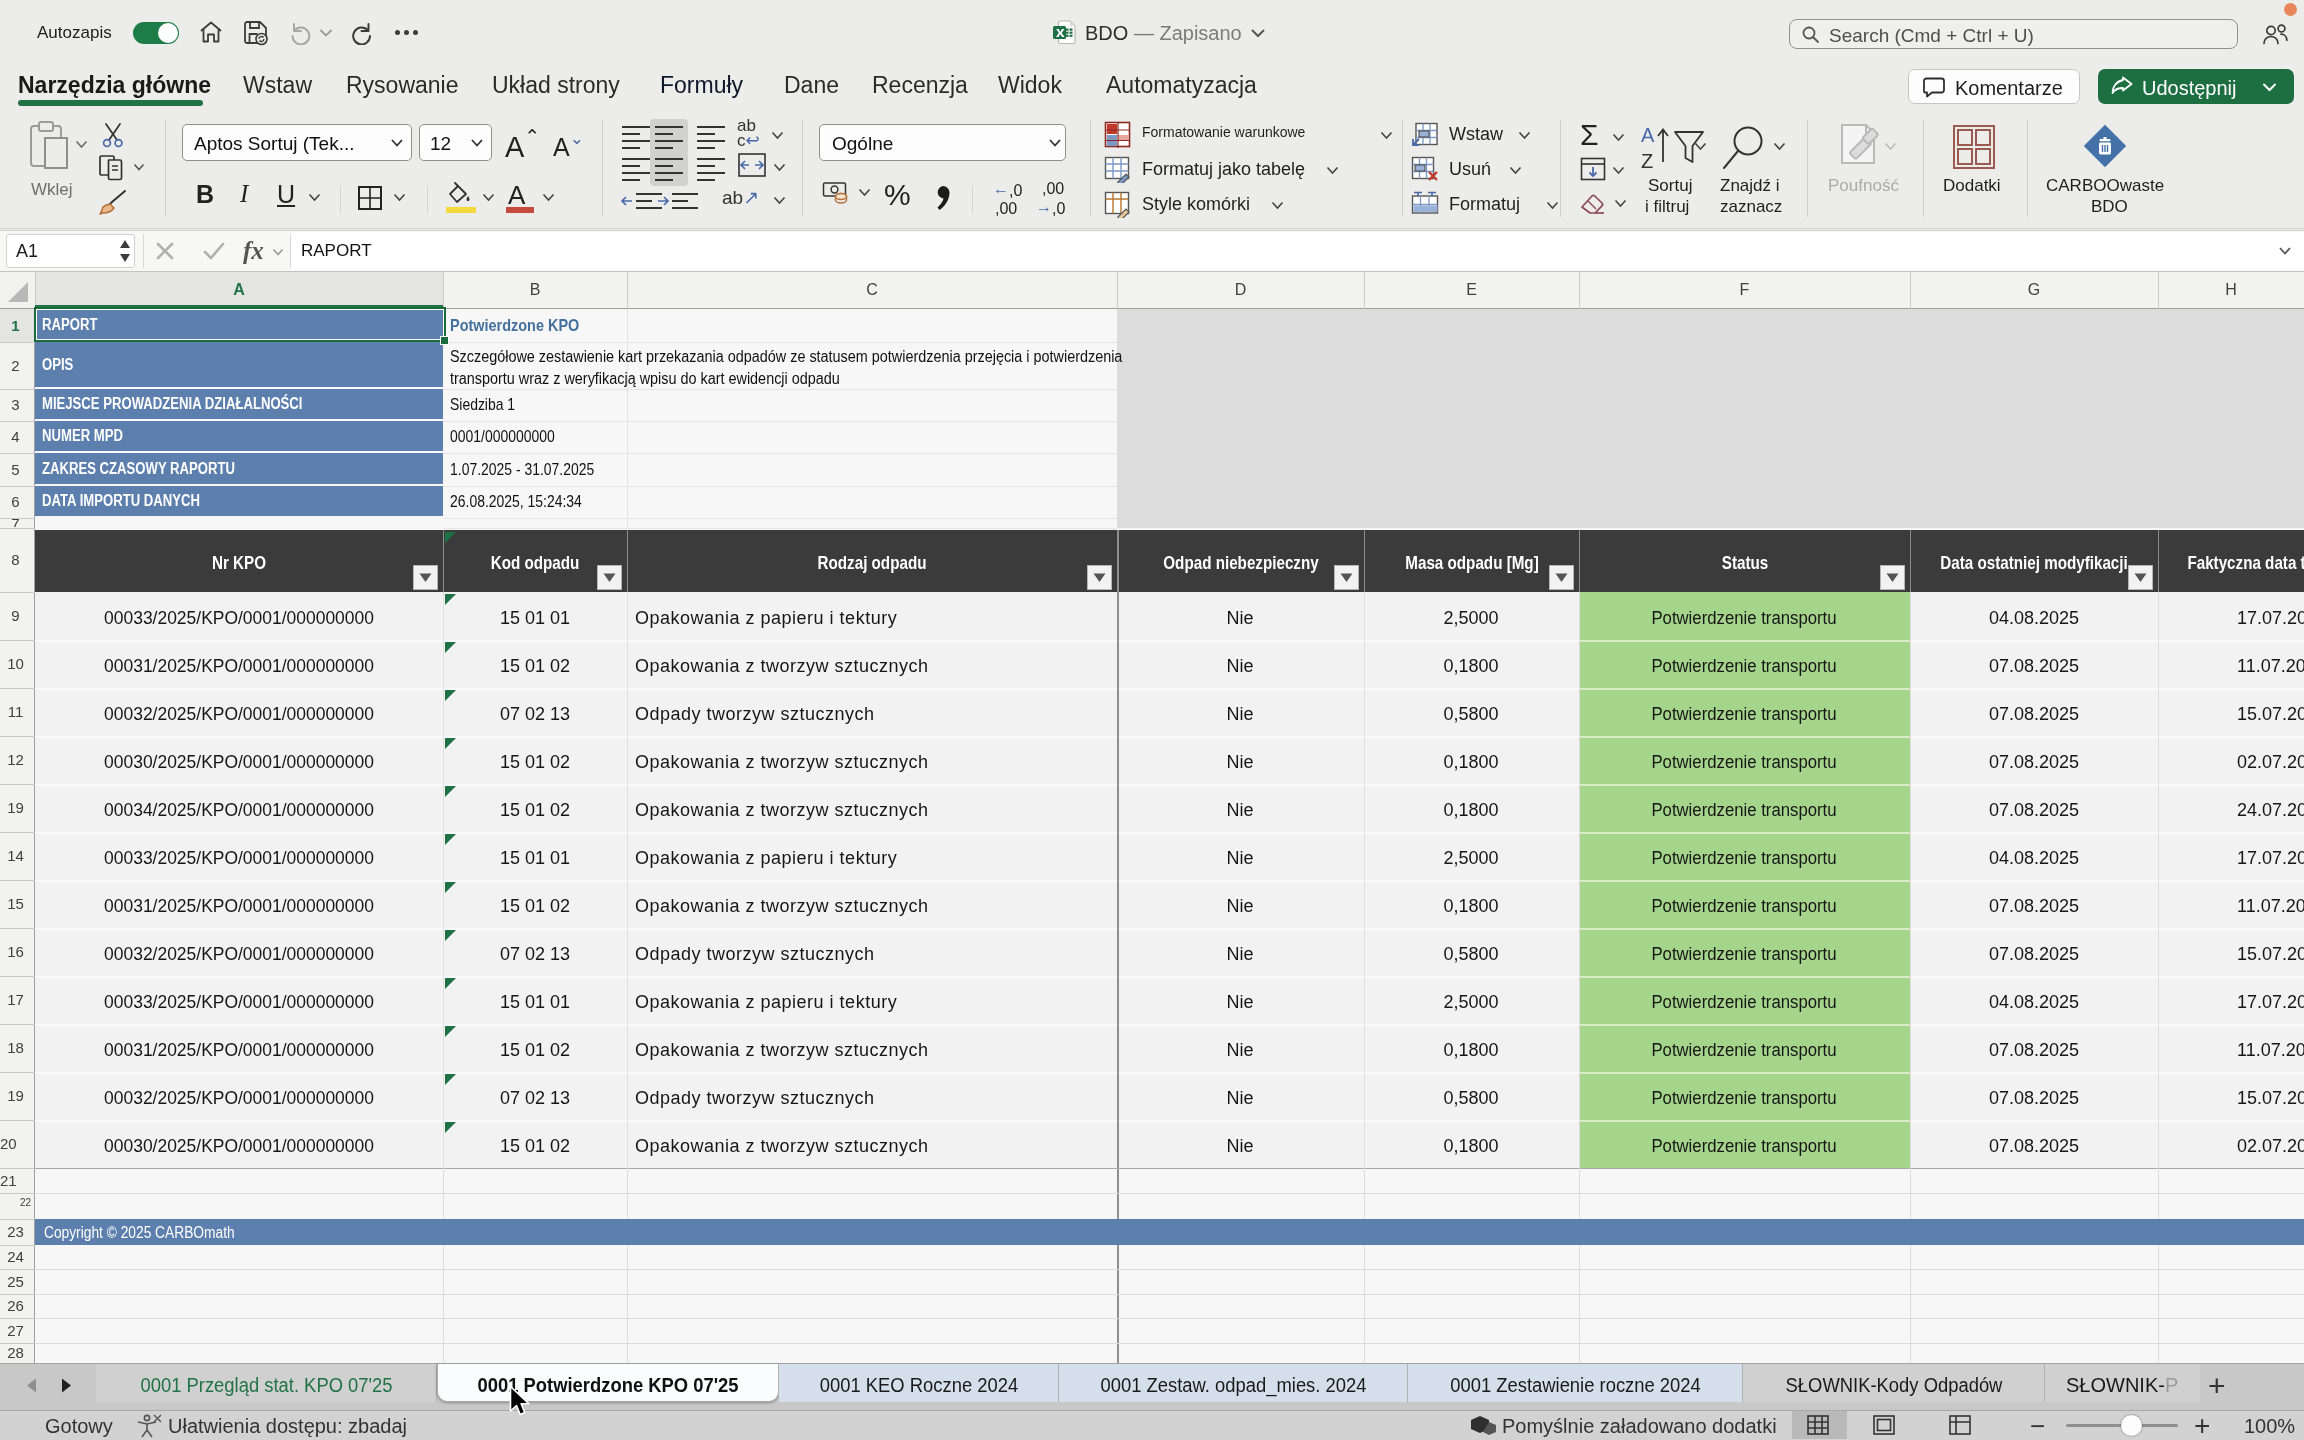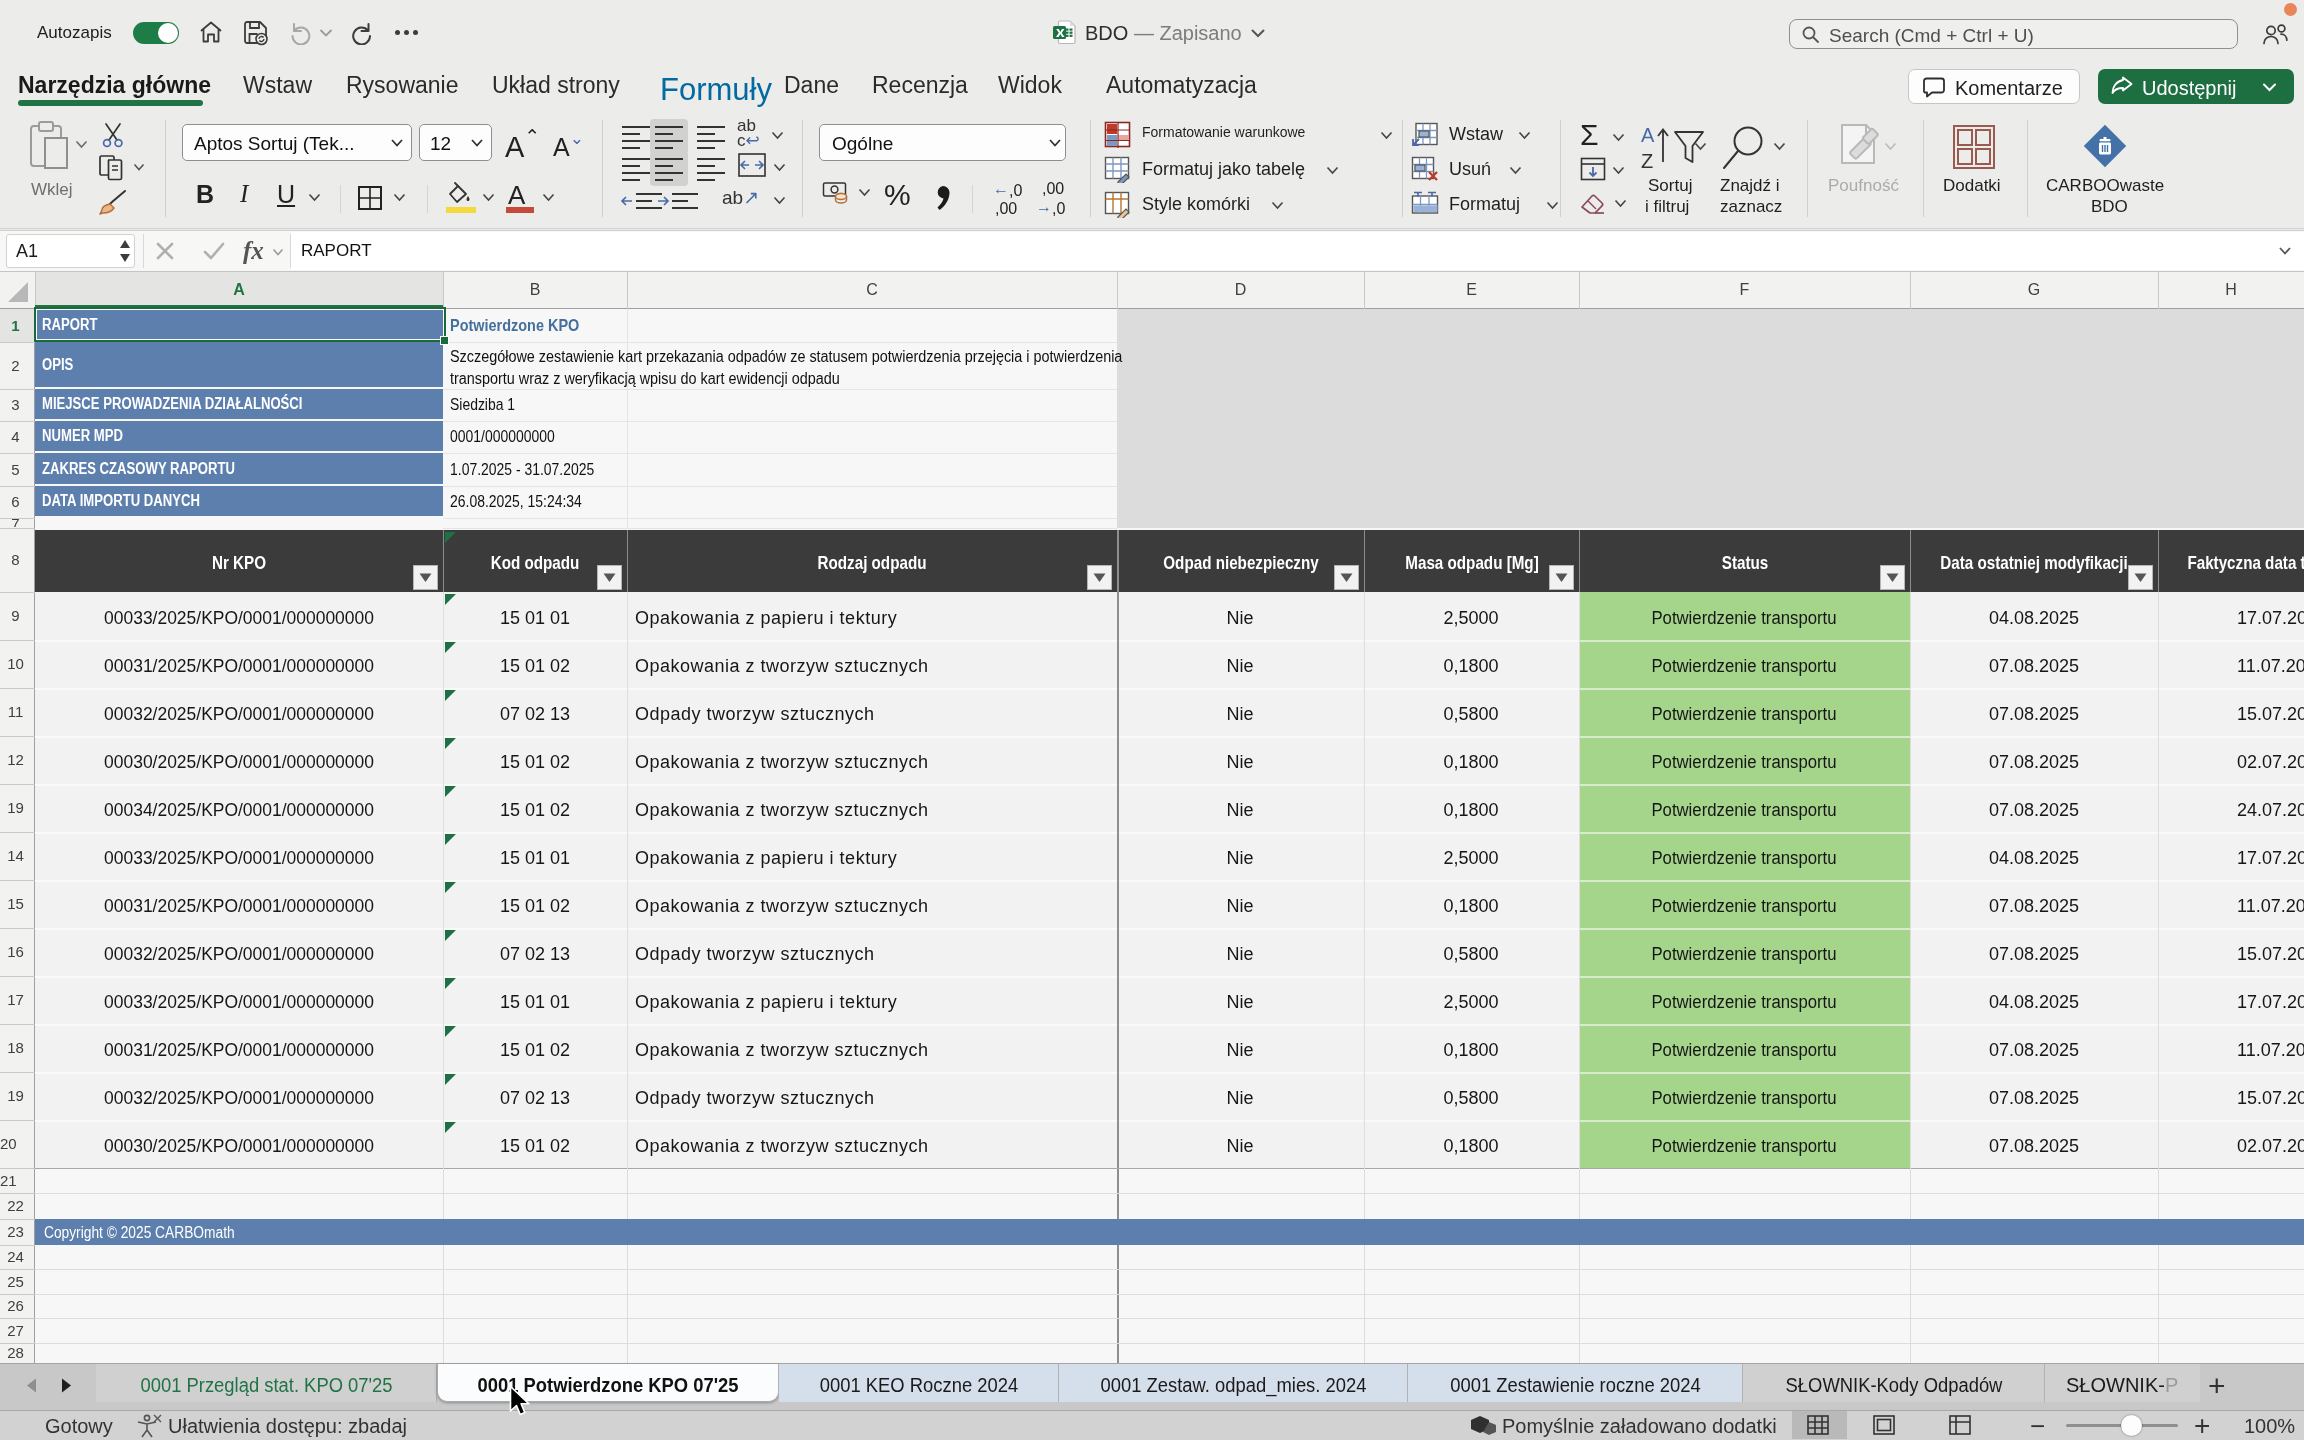--- a/index.html
+++ b/index.html
@@ -62,21 +62,21 @@
     <circle cx="9" cy="8.5" r="4.2"></circle>
     <path d="M2 21.5 c0-4.4 3.2-7 7-7 s7 2.6 7 7" stroke-linecap="round"></path>
     <circle cx="19.5" cy="6.5" r="3.4"></circle>
     <path d="M19 12.2 c3.3 0 5.8 2.3 5.8 6" stroke-linecap="round"></path>
   </svg>
 <div class="ab" style="left:2284px;top:3px;width:13px;height:13px;border-radius:7px;background:#e8865a"></div>
 <div class="tx" style="left:18px;top:72px;font-size:23px;font-weight:700;color:#1a1a1a">Narzędzia główne</div>
 <div class="tx" style="left:243px;top:72px;font-size:23px;color:#2b2b2b">Wstaw</div>
 <div class="tx" style="left:346px;top:72px;font-size:23px;color:#2b2b2b">Rysowanie</div>
 <div class="tx" style="left:492px;top:72px;font-size:23px;color:#2b2b2b">Układ strony</div>
-<div class="tx" style="left:660px;top:72px;font-size:31px;color:#0369a1">Formuły</div>
+<div class="tx" style="left:660px;top:72px;font-size:23px;color:#0f172a">Formuły</div>
 <div class="tx" style="left:784px;top:72px;font-size:23px;color:#2b2b2b">Dane</div>
 <div class="tx" style="left:872px;top:72px;font-size:23px;color:#2b2b2b">Recenzja</div>
 <div class="tx" style="left:998px;top:72px;font-size:23px;color:#2b2b2b">Widok</div>
 <div class="tx" style="left:1106px;top:72px;font-size:23px;color:#2b2b2b">Automatyzacja</div>
 <div class="ab" style="left:18px;top:100px;width:185px;height:6px;border-radius:3px;background:#217346"></div>
 <div class="ab" style="left:1908px;top:69px;width:172px;height:35px;background:#fdfdfd;border:1px solid #c6c6c6;border-radius:7px"></div>
 <svg class="ab" style="left:1922px;top:77px" width="24" height="21" viewBox="0 0 24 21" fill="none" stroke="#2e2e2e" stroke-width="1.8">
     <path d="M2 4 a2.5 2.5 0 0 1 2.5-2.5 h15 A2.5 2.5 0 0 1 22 4 v9 a2.5 2.5 0 0 1-2.5 2.5 h-9.5 l-5 4 v-4 h-2.5 A2.5 2.5 0 0 1 2 13 Z" stroke-linejoin="round"></path>
   </svg>
 <div class="tx" style="left:1955px;top:77px;font-size:20px;color:#1f1f1f">Komentarze</div>
@@ -455,21 +455,21 @@
 <div class="tx" style="left:0;top:991.0px;width:31px;text-align:center;font-size:15px;color:#3f3f3f;font-weight:400">17</div>
 <div class="ab" style="left:0;top:1024px;width:35px;height:1px;background:#c9c9c9"></div>
 <div class="tx" style="left:0;top:1039.0px;width:31px;text-align:center;font-size:15px;color:#3f3f3f;font-weight:400">18</div>
 <div class="ab" style="left:0;top:1072px;width:35px;height:1px;background:#c9c9c9"></div>
 <div class="tx" style="left:0;top:1087.0px;width:31px;text-align:center;font-size:15px;color:#3f3f3f;font-weight:400">19</div>
 <div class="ab" style="left:0;top:1120px;width:35px;height:1px;background:#c9c9c9"></div>
 <div class="tx" style="left:0;top:1135.0px;width:31px;text-align:left;font-size:15px;color:#3f3f3f;font-weight:400">20</div>
 <div class="ab" style="left:0;top:1168px;width:35px;height:1px;background:#c9c9c9"></div>
 <div class="tx" style="left:0;top:1171.5px;width:31px;font-size:15px;color:#3f3f3f;font-weight:400">21</div>
 <div class="ab" style="left:0;top:1193px;width:35px;height:1px;background:#c9c9c9"></div>
-<div class="tx" style="left:0;top:1197.0px;width:31px;text-align:center;font-size:15px;color:#3f3f3f;font-weight:400">22</div>
+<div class="tx" style="left:0;top:1197.0px;width:31px;text-align:right;font-size:10px;color:#3f3f3f;font-weight:400">22</div>
 <div class="ab" style="left:0;top:1219px;width:35px;height:1px;background:#c9c9c9"></div>
 <div class="tx" style="left:0;top:1223.0px;width:31px;text-align:center;font-size:15px;color:#3f3f3f;font-weight:400">23</div>
 <div class="ab" style="left:0;top:1245px;width:35px;height:1px;background:#c9c9c9"></div>
 <div class="tx" style="left:0;top:1248.0px;width:31px;text-align:center;font-size:15px;color:#3f3f3f;font-weight:400">24</div>
 <div class="ab" style="left:0;top:1269px;width:35px;height:1px;background:#c9c9c9"></div>
 <div class="tx" style="left:0;top:1272.5px;width:31px;text-align:center;font-size:15px;color:#3f3f3f;font-weight:400">25</div>
 <div class="ab" style="left:0;top:1294px;width:35px;height:1px;background:#c9c9c9"></div>
 <div class="tx" style="left:0;top:1297.0px;width:31px;text-align:center;font-size:15px;color:#3f3f3f;font-weight:400">26</div>
 <div class="ab" style="left:0;top:1318px;width:35px;height:1px;background:#c9c9c9"></div>
 <div class="tx" style="left:0;top:1321.5px;width:31px;text-align:center;font-size:15px;color:#3f3f3f;font-weight:400">27</div>

